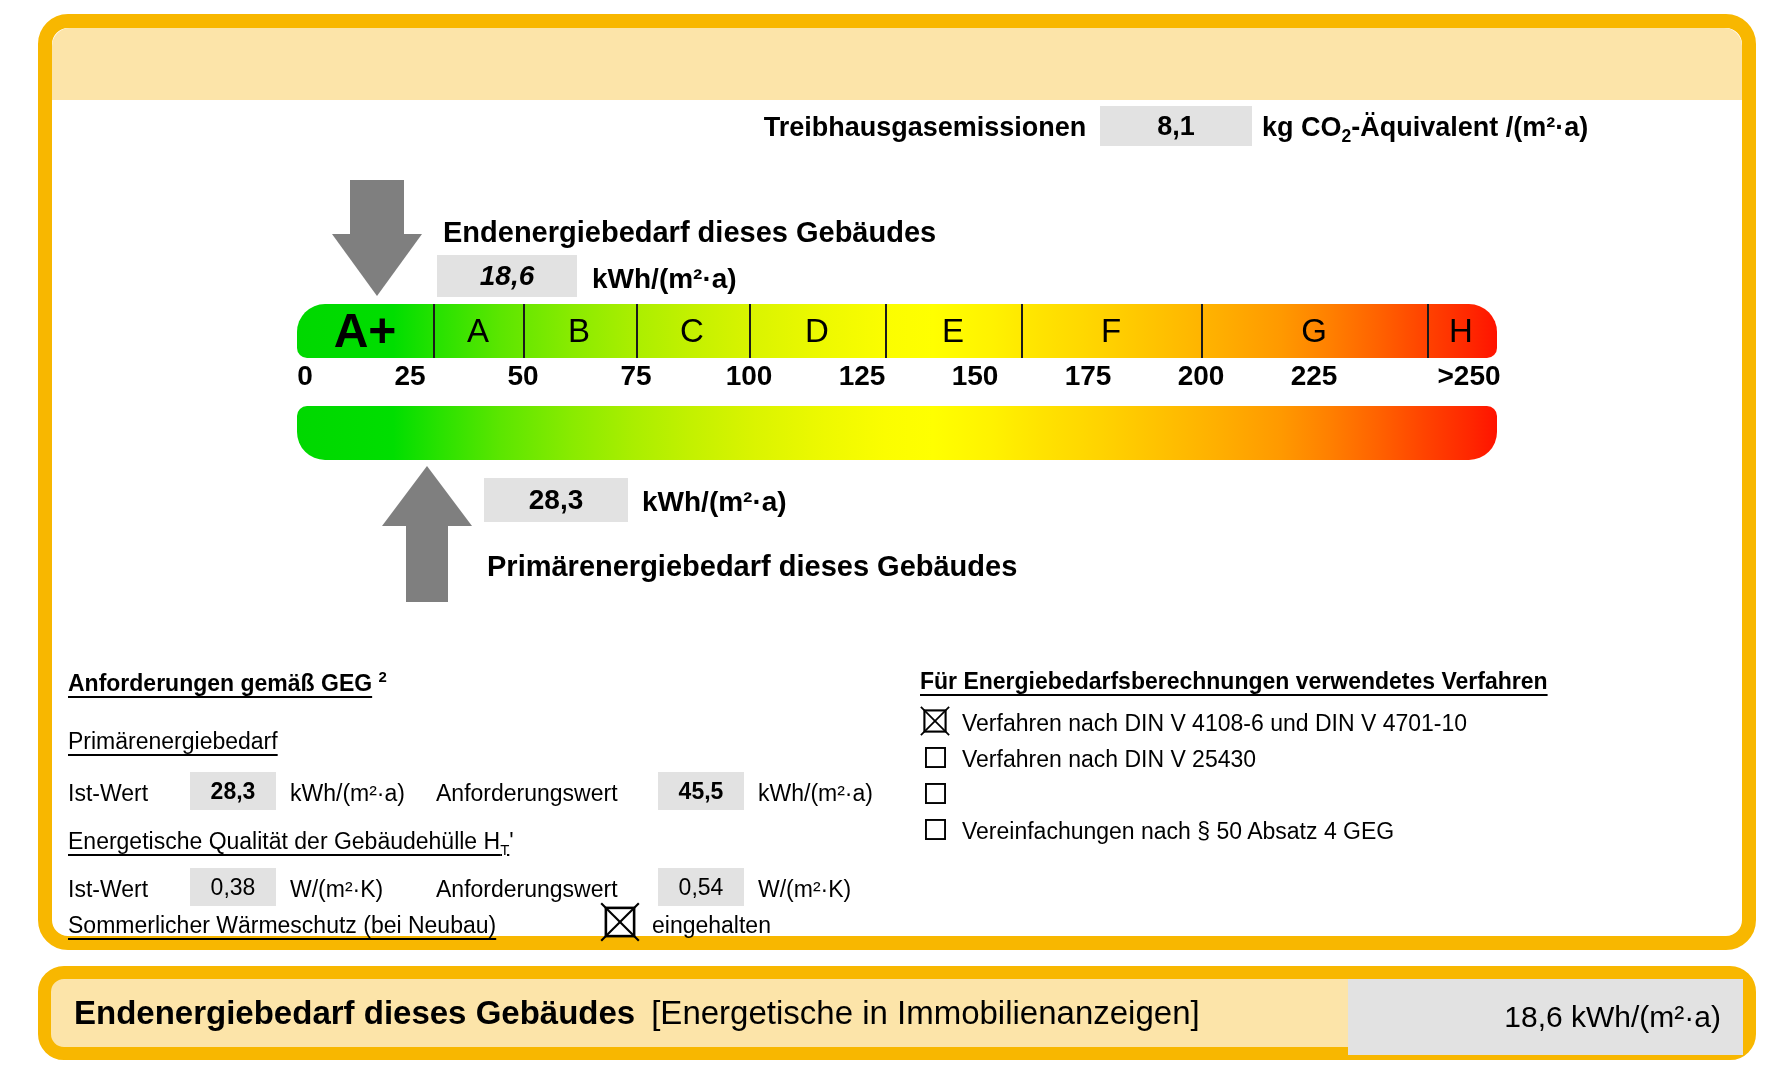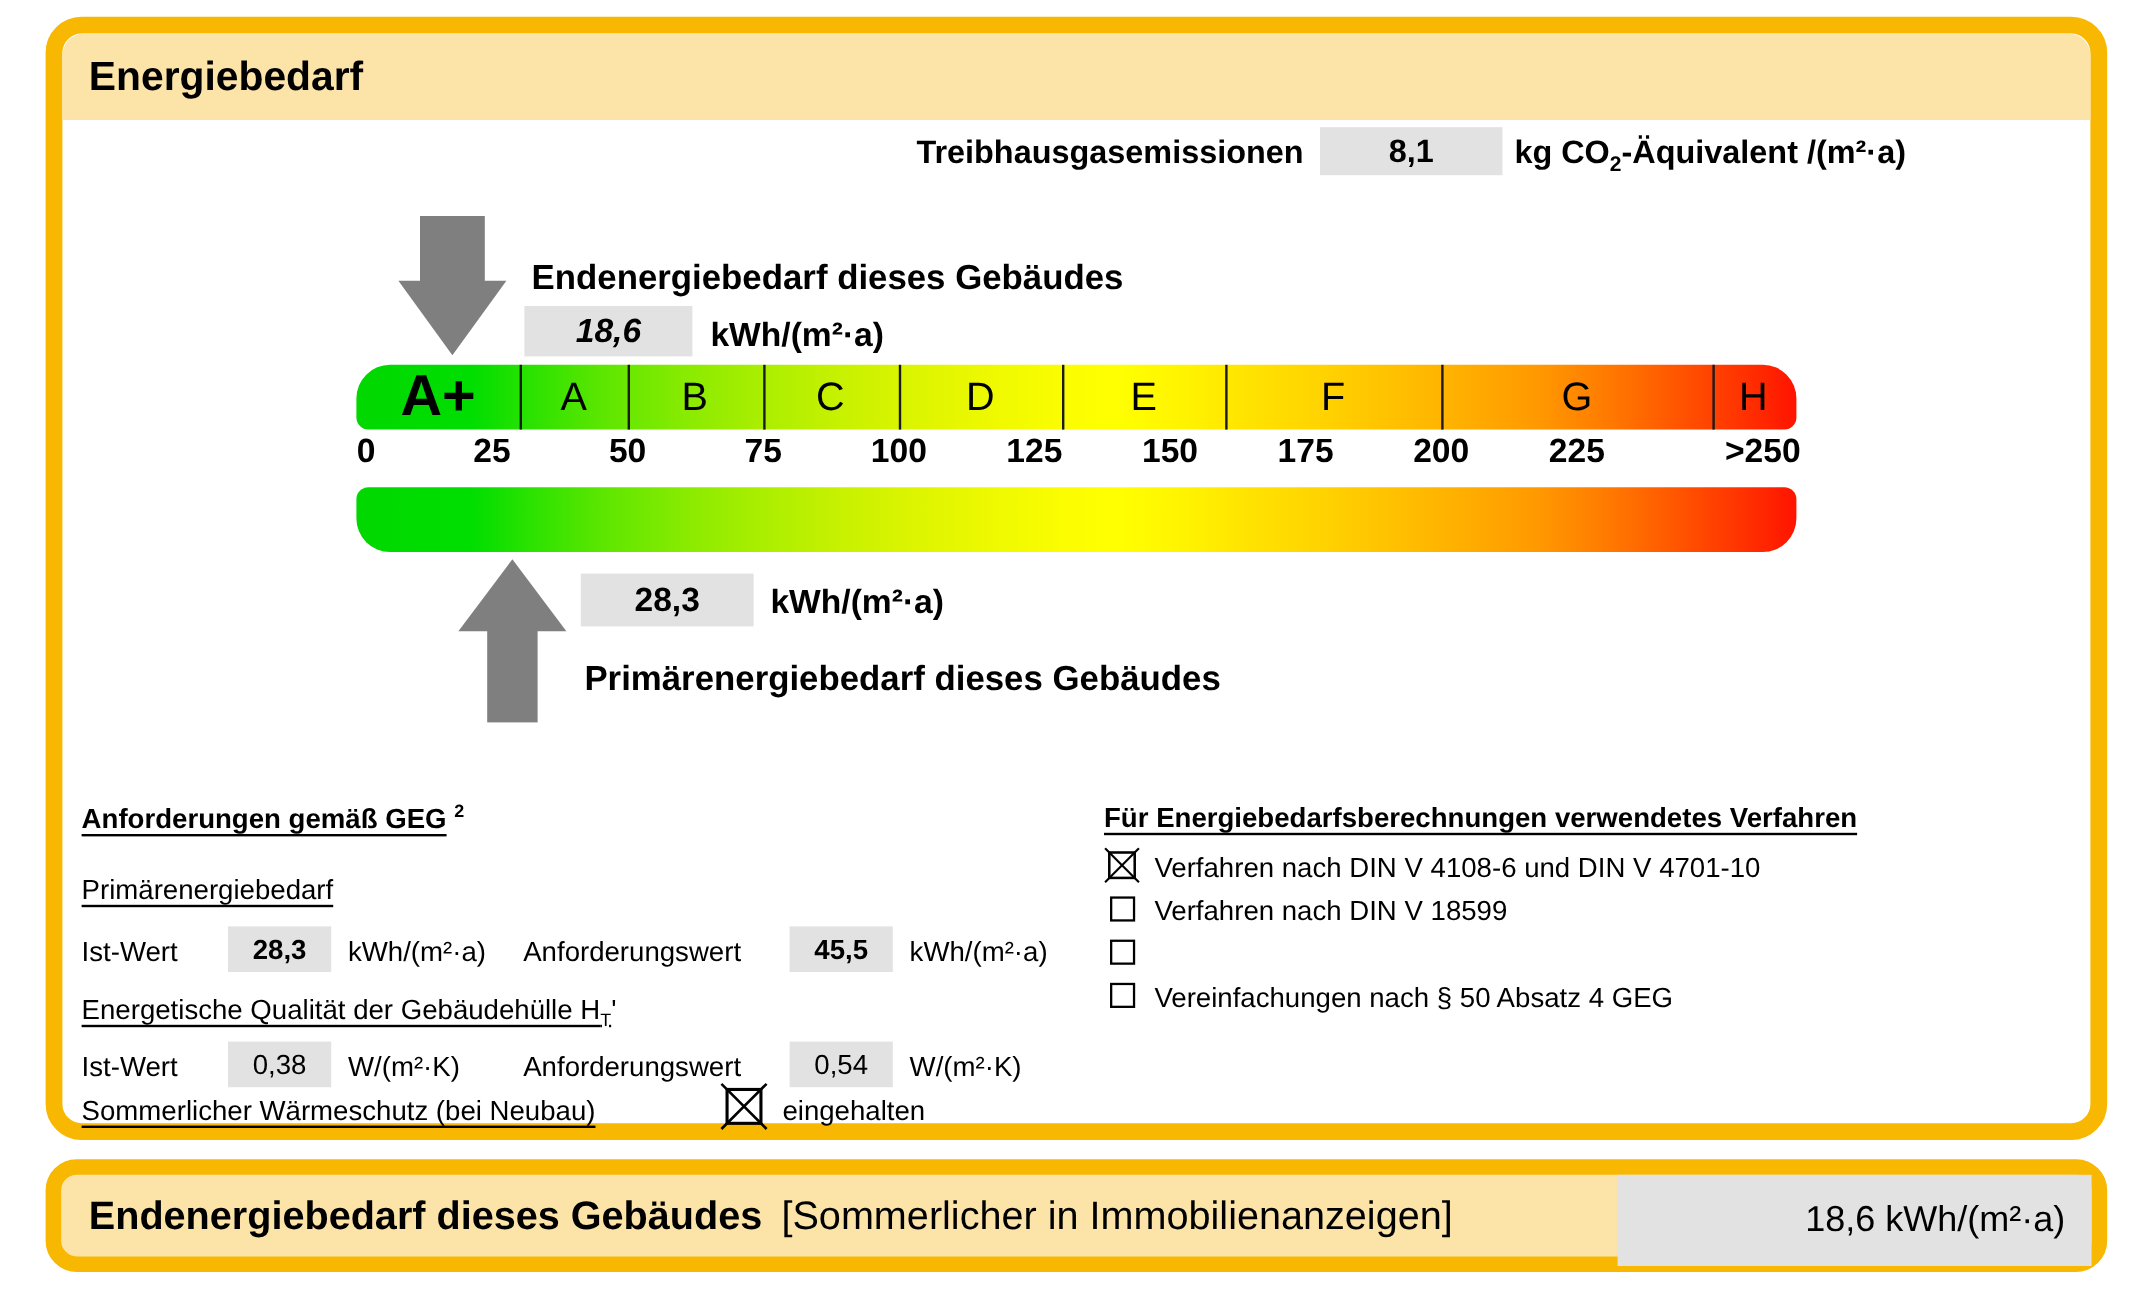--- a/index.html
+++ b/index.html
@@ -78,21 +78,20 @@
   .footer-box{left:1348px;top:979px;width:395px;height:76px;font-weight:normal;
               justify-content:flex-end;padding-right:22px;box-sizing:border-box;font-size:30px;}
 </style>
 </head>
 <body>
 
 <div class="page">
 
   <div class="main-frame"></div>
   <div class="header-strip"></div>
-  <div class="header-title">Energiebedarf</div>
 
   <div class="em-label">Treibhausgasemissionen</div>
   <div class="gbox em-box">
     <span>8,1</span>
   </div>
   <div class="em-unit"><span>kg CO</span><sub>2</sub><span>-Äquivalent /(m²·a)</span></div>
 
   <div class="arrow-down-shaft"></div>
   <div class="arrow-down-head"></div>
   <div class="fe-label">Endenergiebedarf dieses Gebäudes</div>
@@ -186,33 +185,33 @@
   <svg class="chk" style="left:920px;top:706px" width="30" height="30" viewBox="0 0 34 34">
     <rect x="5" y="5" width="24" height="24" fill="none" stroke="#000" stroke-width="2.4"></rect>
     <line x1="1" y1="1" x2="33" y2="33" stroke="#000" stroke-width="2"></line>
     <line x1="33" y1="1" x2="1" y2="33" stroke="#000" stroke-width="2"></line>
   </svg>
   <div class="abs t23" style="left:962px;top:710px">Verfahren nach DIN V 4108-6 und DIN V 4701-10</div>
 
   <svg class="chk" style="left:922px;top:744px" width="27" height="27" viewBox="0 0 34 34">
     <rect x="5" y="5" width="24" height="24" fill="none" stroke="#000" stroke-width="2.4"></rect>
   </svg>
-  <div class="abs t23" style="left:962px;top:746px">Verfahren nach DIN V 18599</div>
+  <div class="abs t23" style="left:962px;top:746px">Verfahren nach DIN V 25430</div>
 
   <svg class="chk" style="left:922px;top:780px" width="27" height="27" viewBox="0 0 34 34">
     <rect x="5" y="5" width="24" height="24" fill="none" stroke="#000" stroke-width="2.4"></rect>
   </svg>
 
   <svg class="chk" style="left:922px;top:816px" width="27" height="27" viewBox="0 0 34 34">
     <rect x="5" y="5" width="24" height="24" fill="none" stroke="#000" stroke-width="2.4"></rect>
   </svg>
   <div class="abs t23" style="left:962px;top:818px">Vereinfachungen nach § 50 Absatz 4 GEG</div>
 
   <div class="footer-bar"></div>
   <div class="footer-text">
     <span class="footer-main">Endenergiebedarf dieses Gebäudes</span>
-    <span class="footer-note">[Sommerlicher in Immobilienanzeigen]</span>
+    <span class="footer-note">[Energetische in Immobilienanzeigen]</span>
   </div>
   <div class="gbox footer-box">
     <span>18,6 kWh/(m²·a)</span>
   </div>
 
 </div>
 
 </body></html>

